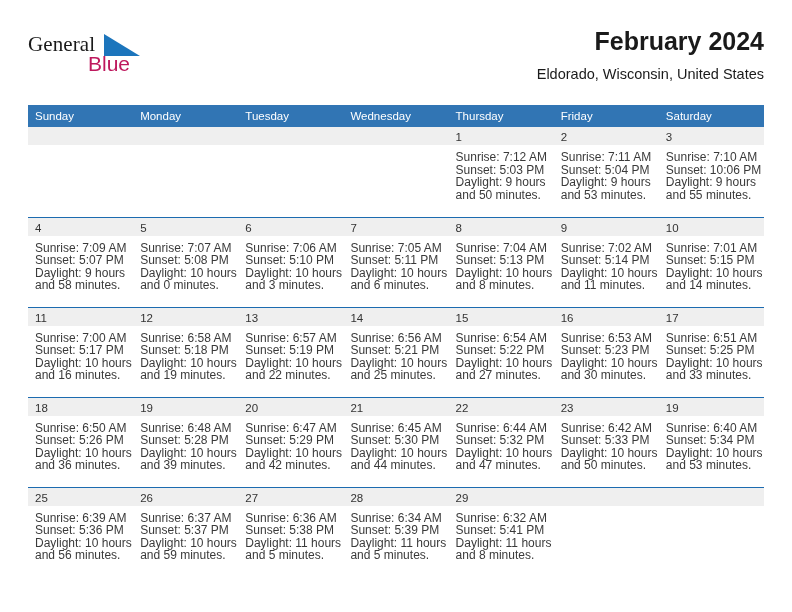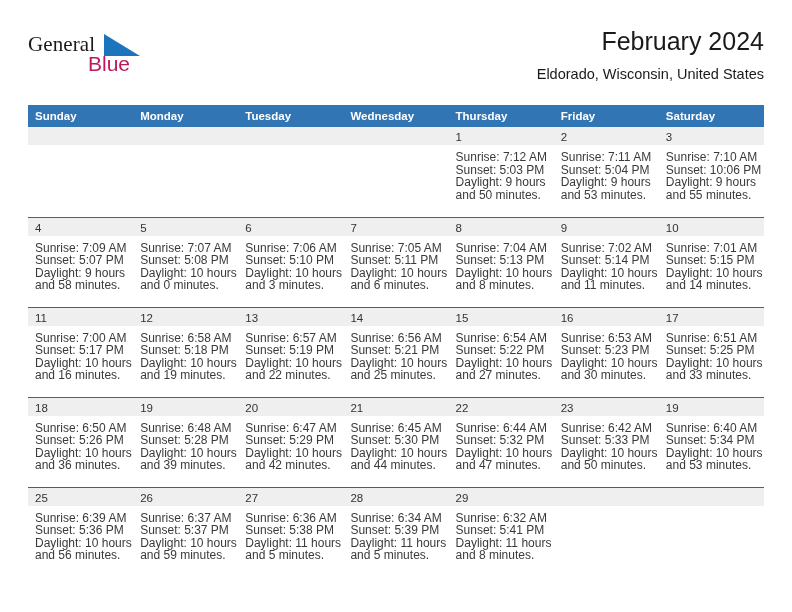--- a/index.html
+++ b/index.html
@@ -70,20 +70,21 @@
     position: absolute;
     right: 0;
     top: 0;
     text-align: right;
   }
   .cal-title {
     font-size: 25px;
     color: #1a1a1a;
     line-height: 30px;
     white-space: nowrap;
+    font-weight: bold;
   }
   .cal-sub {
     font-size: 14.5px;
     color: #1a1a1a;
     line-height: 22px;
     margin-top: 7px;
     white-space: nowrap;
     padding-left: 25px;
   }
 
@@ -93,21 +94,21 @@
     left: 28px;
     top: 105px;
     width: 736px;
     border-collapse: collapse;
     table-layout: fixed;
   }
   .cal th {
     background: #3175b4;
     color: #ffffff;
     font-size: 11.5px;
-    font-weight: bold;
+    font-weight: normal;
     text-align: left;
     padding: 5px 0 5px 7px;
     height: 19px;
     box-sizing: border-box;
   }
   .cal td {
     vertical-align: top;
     padding: 0;
     border-top: 1px solid #1c6bb0;
     height: 90px;

